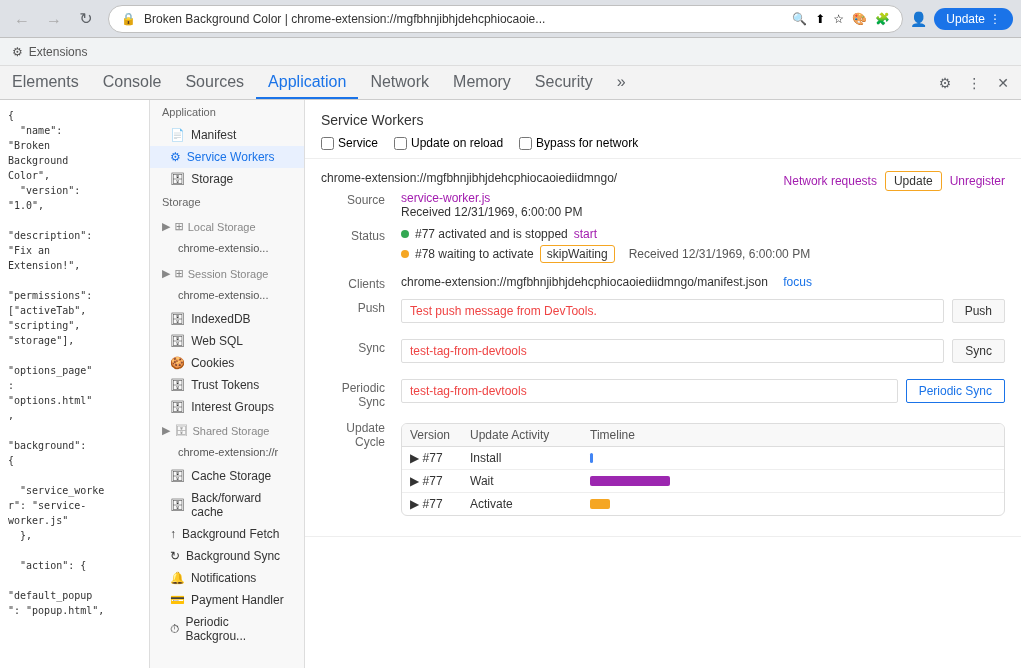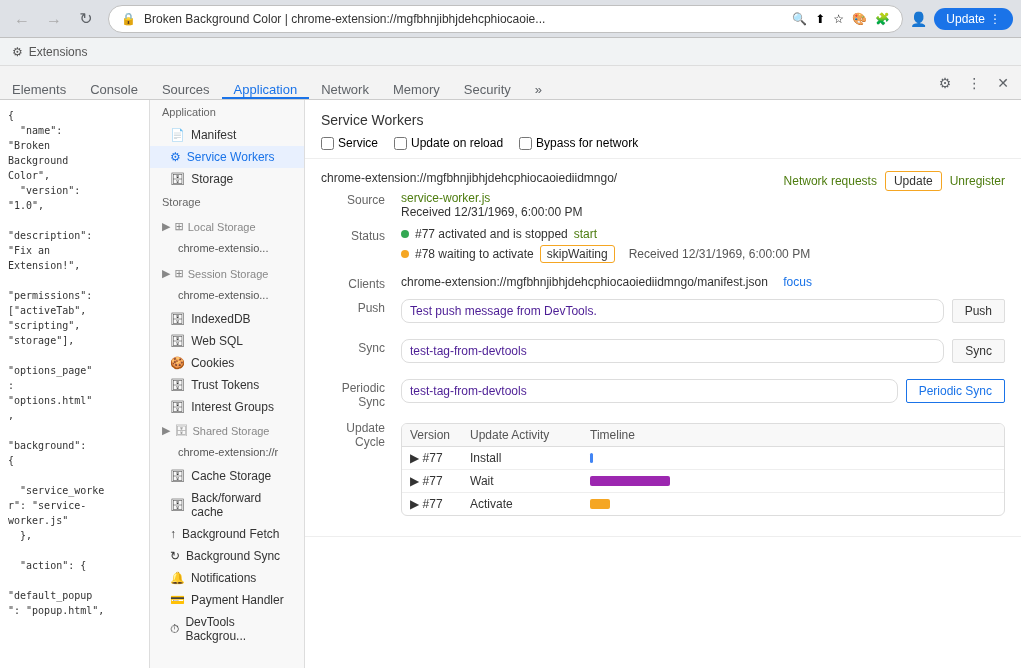--- a/index.html
+++ b/index.html
@@ -18,21 +18,21 @@
     .browser-icon { font-size: 14px; cursor: pointer; }
 
     
     .extensions-bar { background: #f1f3f4; height: 28px; display: flex; align-items: center; padding: 0 12px; gap: 6px; border-bottom: 1px solid #ddd; font-size: 12px; color: #555; }
 
     
     .devtools { display: flex; flex-direction: column; height: calc(668px - 38px - 28px); }
 
     
     .devtools-tabs { background: #f3f3f3; display: flex; align-items: stretch; border-bottom: 1px solid #ccc; height: 34px; }
-    .dt-tab { padding: 0 12px; cursor: pointer; display: flex; align-items: flex-end; font-size: 13px; color: #5f6368; border-bottom: 2px solid transparent; white-space: nowrap; }
+    .dt-tab { padding: 0 12px; cursor: pointer; display: flex; align-items: center; font-size: 16px; color: #5f6368; border-bottom: 2px solid transparent; white-space: nowrap; }
     .dt-tab.active { color: #1a73e8; border-bottom: 2px solid #1a73e8; }
     .dt-tab-actions { margin-left: auto; display: flex; align-items: center; padding-right: 8px; gap: 8px; }
     .dt-action-btn { background: none; border: none; cursor: pointer; color: #5f6368; font-size: 14px; padding: 4px; }
 
     
     .devtools-body { display: flex; flex: 1; overflow: hidden; }
 
     
     .page-content { width: 150px; background: #fff; border-right: 1px solid #ddd; padding: 8px; font-size: 11px; color: #333; overflow: auto; font-family: monospace; line-height: 1.5; }
 
@@ -53,36 +53,36 @@
     .sw-header { padding: 12px 16px 8px; border-bottom: 1px solid #eee; }
     .sw-title { font-size: 14px; color: #333; margin-bottom: 8px; }
     .sw-options { display: flex; align-items: center; gap: 16px; }
     .sw-checkbox { display: flex; align-items: center; gap: 4px; font-size: 12px; cursor: pointer; }
     .sw-checkbox input { cursor: pointer; }
 
     .sw-entry { border-bottom: 1px solid #eee; padding: 12px 16px; }
     .sw-entry-header { display: flex; align-items: flex-start; justify-content: space-between; }
     .sw-entry-url { font-size: 12px; color: #333; font-weight: 500; }
     .sw-entry-actions { display: flex; align-items: center; gap: 8px; }
-    .sw-link { color: #4d7c0f; text-decoration: none; font-size: 12px; cursor: pointer; }
+    .sw-link { color: #a21caf; text-decoration: none; font-size: 12px; cursor: pointer; }
     .sw-update-btn { border: 1px solid #f5a623; border-radius: 3px; padding: 2px 8px; font-size: 12px; color: #333; background: #fff; cursor: pointer; }
 
     .sw-row { display: flex; align-items: flex-start; margin-bottom: 8px; }
     .sw-label { width: 80px; color: #666; font-size: 12px; text-align: right; padding-right: 16px; flex-shrink: 0; margin-top: 2px; }
     .sw-value { flex: 1; font-size: 12px; color: #333; }
     .sw-status-row { display: flex; align-items: center; gap: 6px; margin-bottom: 4px; }
     .status-dot { width: 8px; height: 8px; border-radius: 50%; flex-shrink: 0; }
     .status-dot.green { background: #34a853; }
     .status-dot.orange { background: #f5a623; }
     .status-text { font-size: 12px; color: #333; }
     .skip-waiting-btn { border: 1.5px solid #f5a623; border-radius: 3px; padding: 1px 6px; font-size: 12px; color: #333; background: #fff; cursor: pointer; }
     .received-text { font-size: 12px; color: #555; margin-left: 8px; }
 
     .sw-input-row { display: flex; align-items: center; gap: 8px; margin-bottom: 8px; }
-    .sw-input { flex: 1; border: 1px solid #ddd; padding: 4px 8px; font-size: 12px; color: #4c1d95; border-radius: 8px; }
+    .sw-input { flex: 1; border: 1px solid #ddd; padding: 4px 8px; font-size: 12px; color: #ef4444; border-radius: 2px; }
     .sw-action-btn { border: 1px solid #ddd; background: #f8f8f8; padding: 4px 12px; font-size: 12px; color: #333; border-radius: 2px; cursor: pointer; }
     .periodic-sync-btn { color: #1a73e8; border-color: #1a73e8; background: #fff; border: 1px solid #1a73e8; padding: 4px 12px; font-size: 12px; border-radius: 2px; cursor: pointer; }
 
     
     .update-cycle { margin-top: 4px; }
     .update-table { border: 1px solid #ddd; border-radius: 6px; overflow: hidden; }
     .update-table-header { display: grid; grid-template-columns: 60px 120px 1fr; background: #f8f8f8; border-bottom: 1px solid #ddd; }
     .update-table-row { display: grid; grid-template-columns: 60px 120px 1fr; border-bottom: 1px solid #eee; align-items: center; }
     .update-table-row:last-child { border-bottom: none; }
     .update-col { padding: 4px 8px; font-size: 12px; color: #333; }
@@ -292,21 +292,21 @@
       <div class="sidebar-item">
         <span>🔔</span>
         <span>Notifications</span>
       </div>
       <div class="sidebar-item">
         <span>💳</span>
         <span>Payment Handler</span>
       </div>
       <div class="sidebar-item">
         <span>⏱</span>
-        <span>DevTools Backgrou...</span>
+        <span>Periodic Backgrou...</span>
       </div>
     </div>
 
     <div class="devtools-main">
       <div class="sw-panel">
 
         <div class="sw-header">
           <div class="sw-title">Service Workers</div>
           <div class="sw-options">
             <label class="sw-checkbox">

